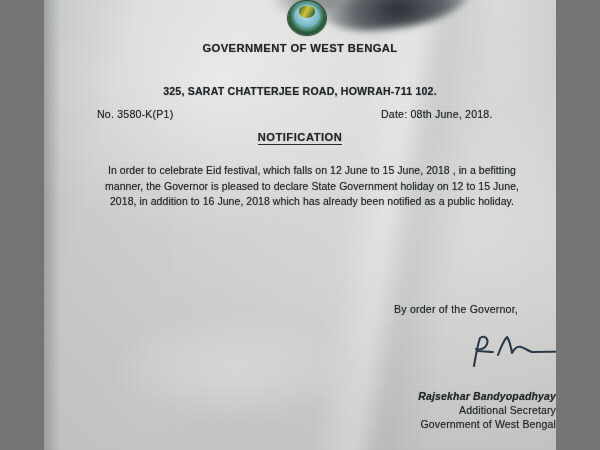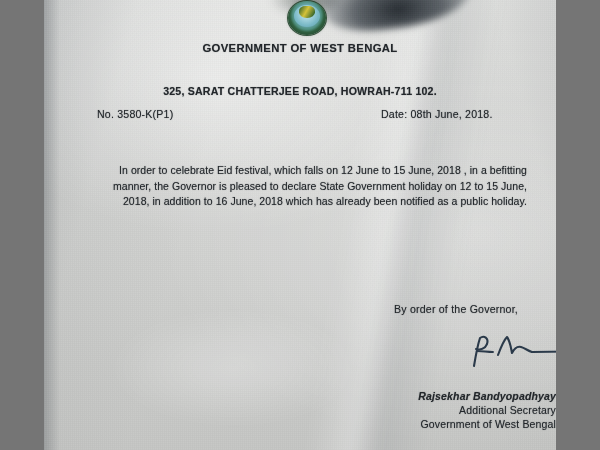--- a/index.html
+++ b/index.html
@@ -200,21 +200,21 @@
     padding-bottom: 1px;
   }
 
   
   .para {
     left: 53px;
     width: 430px;
     font-size: 10.5px;
     line-height: 15.6px;
     letter-spacing: 0.05px;
-    text-align: right;
+    text-align: center;
   }
   #para-1 { top: 163px; }
   #para-2 { top: 228px; }
 
   
   #by-order {
     left: 350px; top: 303px;
     font-size: 10.6px;
     letter-spacing: 0.2px;
   }
@@ -271,20 +271,21 @@
         <div class="motif"></div>
         <div class="scallop"></div>
       </div>
 
       <div class="doc-text hdr" id="hdr-line-1">GOVERNMENT OF WEST BENGAL</div>
       <div class="doc-text hdr" id="hdr-line-4">325, SARAT CHATTERJEE ROAD, HOWRAH-711 102.</div>
 
       <div class="doc-text" id="ref-no">No. 3580-K(P1)</div>
       <div class="doc-text" id="doc-date">Date: 08th June, 2018.</div>
 
+      <div class="doc-text" id="notification-heading"><span>NOTIFICATION</span></div>
 
       <div class="doc-text para" id="para-1">In order to celebrate Eid festival, which falls on 12 June to 15 June, 2018 , in a befitting manner, the Governor is pleased to declare State Government holiday on 12 to 15 June, 2018, in addition to 16 June, 2018 which has already been notified as a public holiday.</div>
 
       <div class="doc-text" id="by-order">By order of the Governor,</div>
 
       <div id="signature">
         <svg width="112" height="40" viewBox="0 0 112 40">
           <g fill="none" stroke="#2b3a4a" stroke-linecap="round" stroke-linejoin="round">
             <path d="M6 34 C8 22, 10 12, 12 6 C16 3, 21 6, 19 12 C17 17, 12 18, 8 17" stroke-width="2.1"></path>
             <path d="M9 19 C14 19, 20 20, 25 20" stroke-width="1.9"></path>

